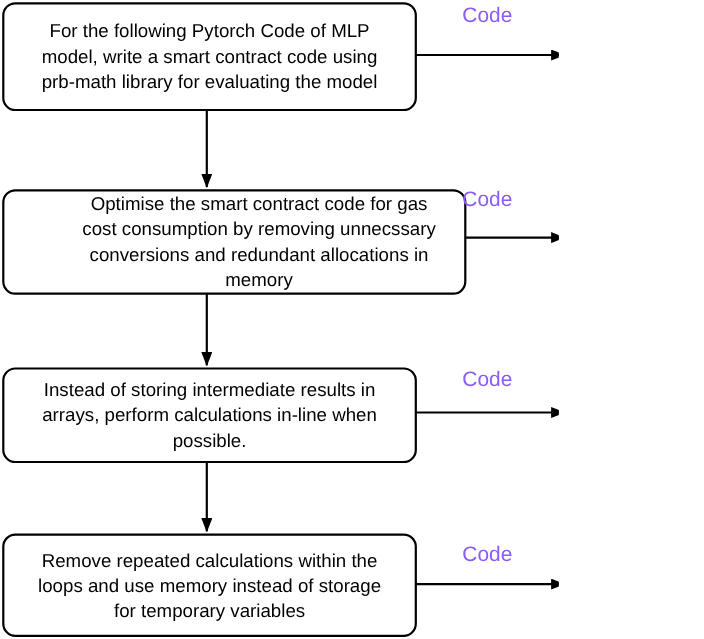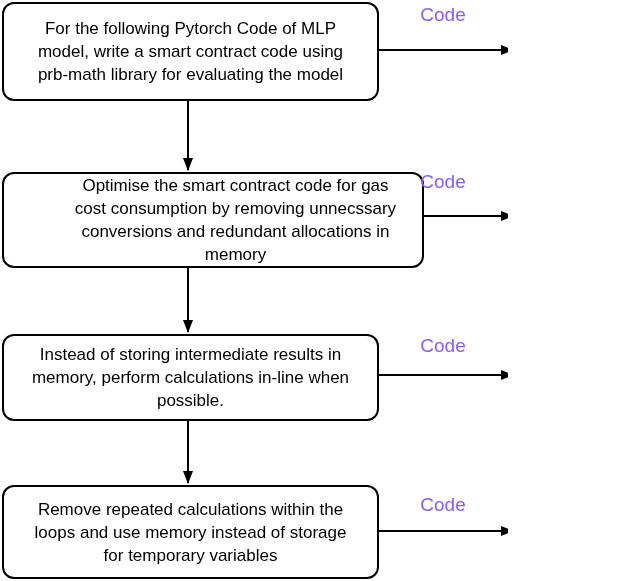--- a/index.html
+++ b/index.html
@@ -109,21 +109,21 @@
 conversions and redundant allocations in
 memory</span>
   </div>
   <div class="edge-label" style="top:171px;">Code</div>
   <div class="node-ellipse" style="top:171px;">
     <span class="node-letter">B</span>
   </div>
 
   <div class="prompt-box" style="top:334px; height:83px;">
     <span class="box-text">Instead of storing intermediate results in
-memory, perform calculations in-line when
+arrays, perform calculations in-line when
 possible.</span>
   </div>
   <div class="edge-label" style="top:335px;">Code</div>
   <div class="node-ellipse" style="top:330px;">
     <span class="node-letter">C</span>
   </div>
 
   <div class="prompt-box" style="top:485px; height:90px;">
     <span class="box-text">Remove repeated calculations within the
 loops and use memory instead of storage

